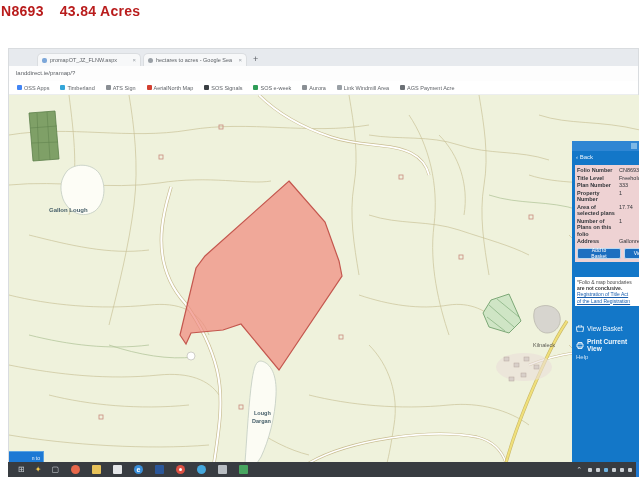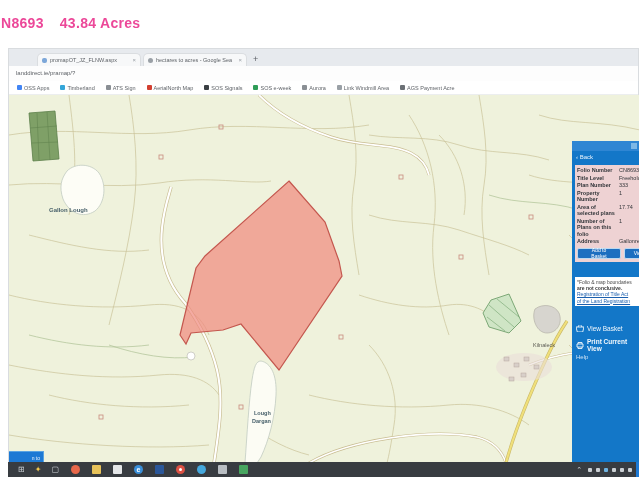--- a/index.html
+++ b/index.html
@@ -1,19 +1,19 @@
 <!DOCTYPE html>
 <html><head>
 <meta charset="utf-8">
 <style>
   html,body{margin:0;padding:0;background:#ffffff;}
   #screen{position:relative;width:639px;height:480px;background:#ffffff;overflow:hidden;
     font-family:"Liberation Sans",sans-serif;color:#333;}
   
-  .heading{position:absolute;left:1px;top:3px;font-size:14px;font-weight:bold;color:#ec4899;letter-spacing:.3px;margin-top:12px;}
+  .heading{position:absolute;left:1px;top:3px;font-size:14px;font-weight:bold;color:#b91c1c;letter-spacing:.3px;}
   .heading .gap{display:inline-block;width:16px;}
   
   .bwin{position:absolute;left:8px;top:48px;width:631px;height:414px;background:#fff;border:1px solid #d9dcdf;box-sizing:border-box;}
   .tabstrip{position:absolute;left:0;top:0;width:100%;height:17px;background:#e7eaee;display:flex;align-items:flex-end;}
   .tab{height:13px;background:#f7f8f9;border:1px solid #dadde0;border-bottom:none;border-radius:5px 5px 0 0;
     display:flex;align-items:center;padding:0 4px;margin-right:2px;max-width:104px;min-width:104px;box-sizing:border-box;}
   .tab:first-child{margin-left:28px;}
   .tab .fav{width:5px;height:5px;border-radius:2px;background:#7da7d9;margin-right:3px;flex:none;}
   .tab .tlabel{font-size:5.5px;color:#5f6368;white-space:nowrap;overflow:hidden;text-overflow:ellipsis;flex:1;}
   .tab .tclose{font-size:6px;color:#9aa0a6;margin-left:3px;flex:none;}

